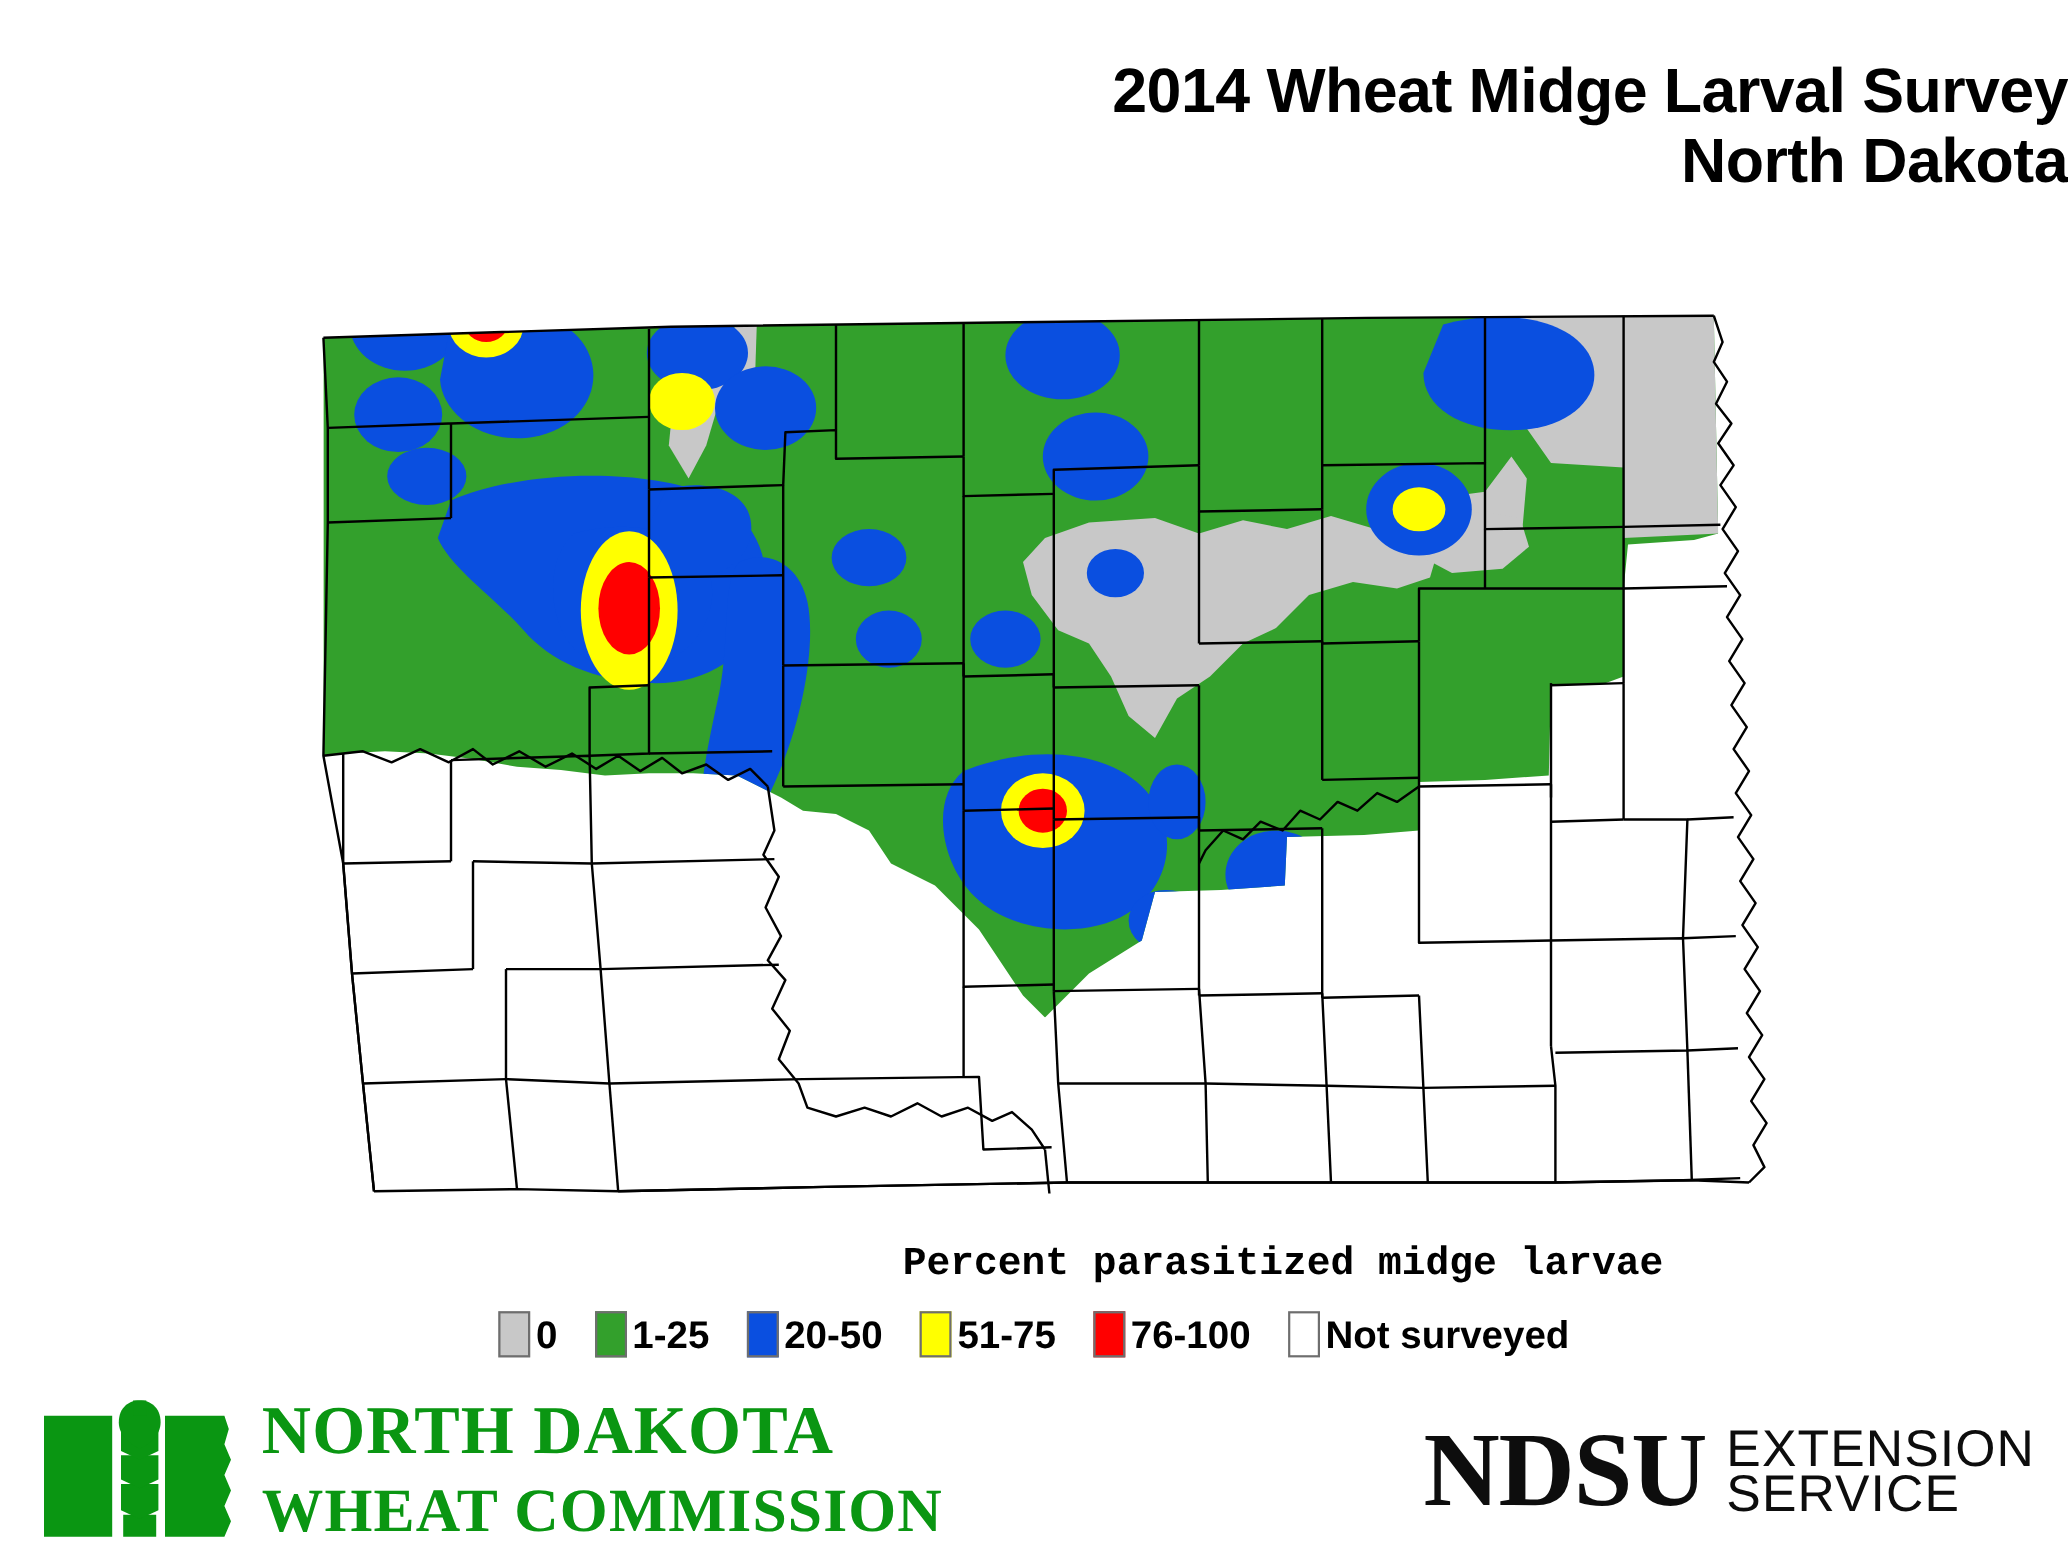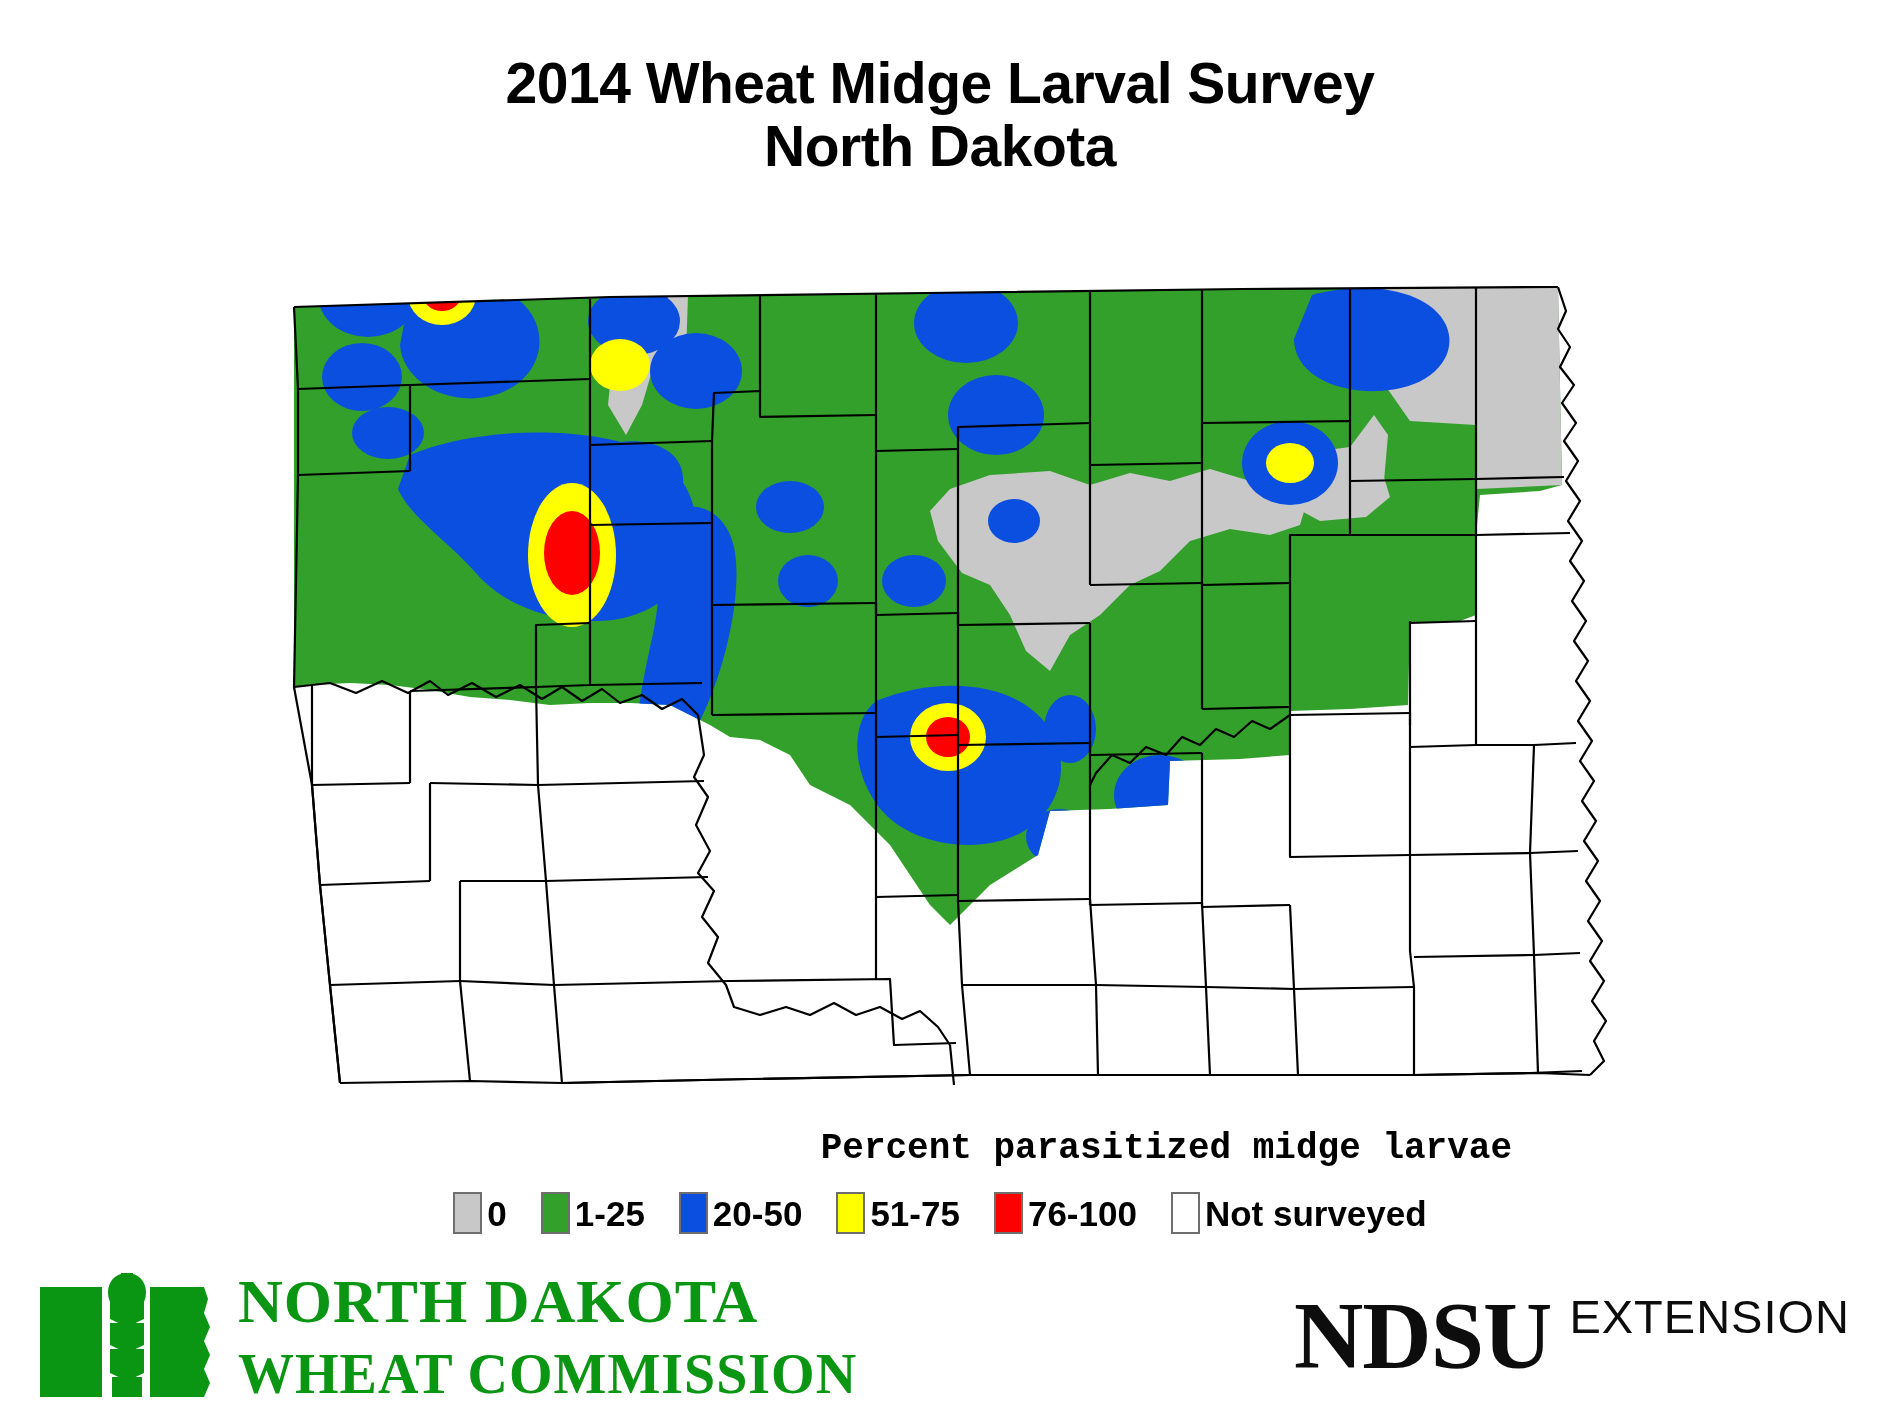--- a/index.html
+++ b/index.html
@@ -1,20 +1,20 @@
 <!DOCTYPE html>
 <html><head>
 <meta charset="utf-8">
 <style>
   html,body{margin:0;padding:0;background:#ffffff;}
   body{width:1880px;height:1410px;overflow:hidden;font-family:"Liberation Sans",sans-serif;}
   #page{position:relative;width:1880px;height:1410px;background:#fff;}
 
   
-  #title-block{position:absolute;left:0;top:52px;width:1880px;text-align:center;}
+  #title-block{position:absolute;left:0;top:52px;width:1880px;text-align:right;}
   #title-block div{
     font-family:"Liberation Sans",sans-serif;
     font-weight:bold;
     font-size:57px;
     line-height:63px;
     color:#000000;
     letter-spacing:-0.5px;
   }
 
   
@@ -387,16 +387,17 @@
     <div id="ndwc-text" data-name="wheat-commission-wordmark">
       <span class="l1" data-name="ndwc-line-1">NORTH DAKOTA</span>
       <span class="l2" data-name="ndwc-line-2">WHEAT COMMISSION</span>
     </div>
   </div>
 
   <div id="ndsu-logo" data-name="ndsu-extension-service-logo">
     <div id="ndsu-mark" data-name="ndsu-wordmark">NDSU</div>
     <div id="ndsu-sub" data-name="extension-service-wordmark">
       <span data-name="ndsu-sub-line-1">EXTENSION</span>
+      <span data-name="ndsu-sub-line-2">SERVICE</span>
     </div>
   </div>
 
 </div>
 
 </body></html>

